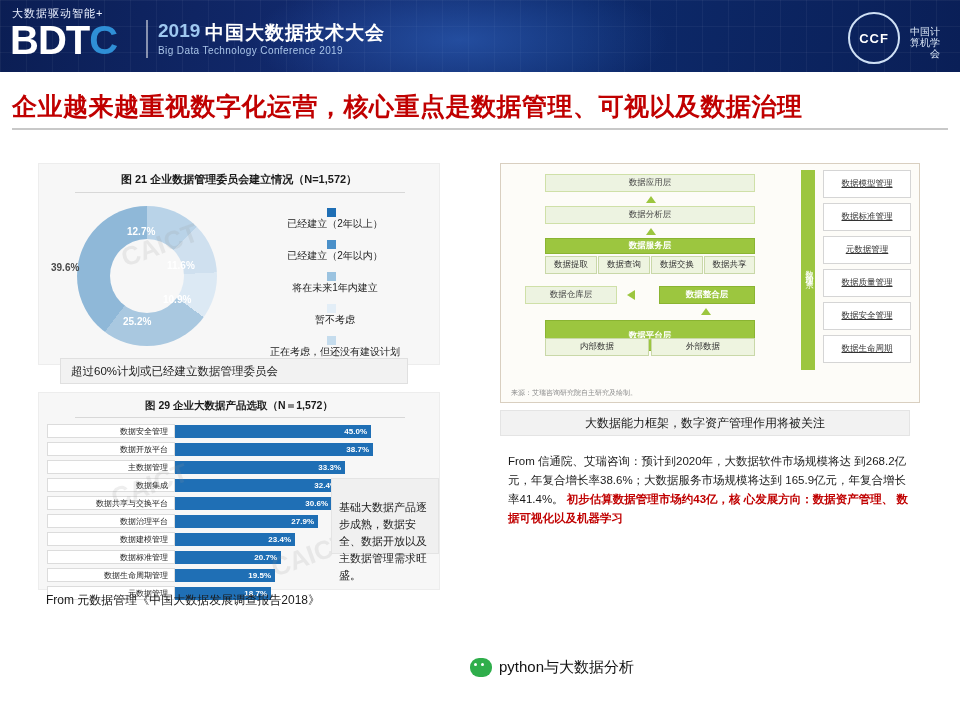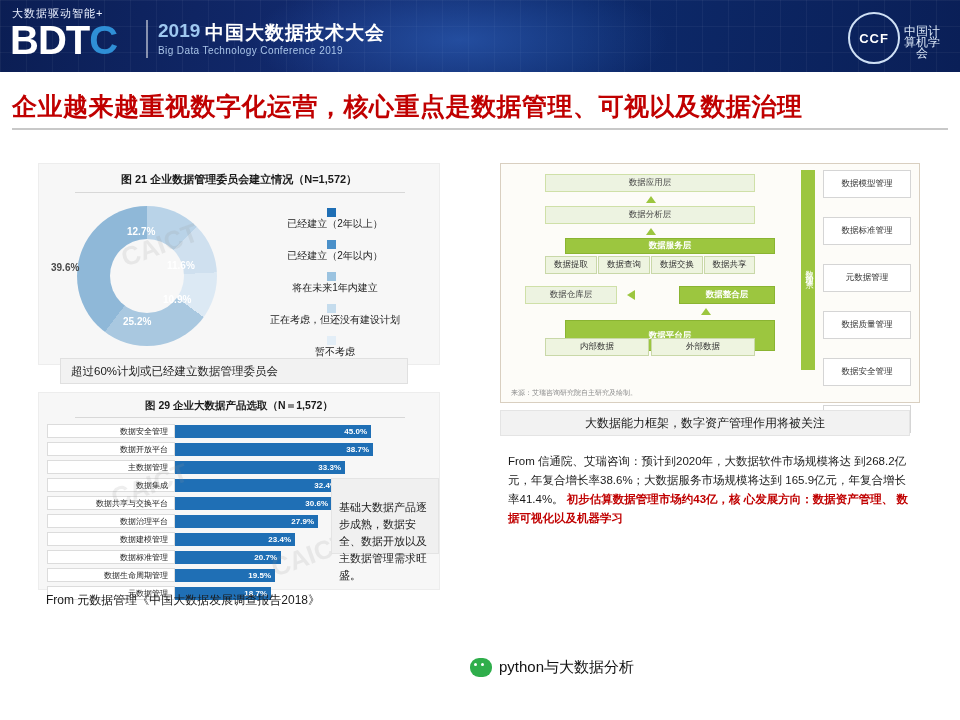--- a/index.html
+++ b/index.html
@@ -48,21 +48,21 @@
   }
   .ccf-wrap{
     position:absolute;right:14px;top:8px;width:120px;height:56px;
   }
   .ccf-circle{
     position:absolute;right:46px;top:4px;width:48px;height:48px;border-radius:50%;
     border:2px solid #cfe0f5;display:flex;align-items:center;justify-content:center;
     color:#fff;font-size:13px;font-weight:bold;letter-spacing:1px;
   }
   .ccf-txt{
-    position:absolute;right:6px;top:18px;color:#dce8f8;font-size:12px;line-height:11px;text-align:center;width:36px;
+    position:absolute;right:6px;top:18px;color:#dce8f8;font-size:10px;line-height:11px;text-align:right;width:36px;
   }
   
   .title{
     position:absolute;left:12px;top:90px;width:940px;
     color:#c00000;font-size:25px;font-weight:bold;letter-spacing:.5px;
   }
   .title-rule{
     position:absolute;left:12px;top:128px;width:936px;height:2px;background:#c8c8c8;
   }
   
@@ -127,39 +127,39 @@
   
   .fw-card{
     position:absolute;left:500px;top:163px;width:418px;height:238px;
     border:1px solid #d9cfc0;background:#fdfcf8;
   }
   .fw-inner{position:absolute;left:8px;top:6px;width:290px;height:222px;}
   .fw-box{
     position:absolute;box-sizing:border-box;display:flex;align-items:center;justify-content:center;
     font-size:8.5px;color:#333;border:1px solid #c9d8a8;background:#eef4e0;
   }
-  .fw-green{background:#9cc63f;border-color:#8ab432;color:#fff;font-weight:bold;margin-left:20px;}
+  .fw-green{background:#9cc63f;border-color:#8ab432;color:#fff;font-weight:bold;}
   .fw-lite{background:#edf3e1;border-color:#cfe0a8;color:#444;}
   .fw-arrow{
     position:absolute;width:0;height:0;border-left:5px solid transparent;border-right:5px solid transparent;
     border-bottom:7px solid #9cc63f;
   }
   .fw-arrow-l{
     position:absolute;width:0;height:0;border-top:5px solid transparent;border-bottom:5px solid transparent;
     border-right:8px solid #9cc63f;
   }
   .fw-side{
     position:absolute;left:300px;top:6px;width:14px;height:200px;background:#9cc63f;
     color:#fff;font-size:8px;display:flex;align-items:center;justify-content:center;
     writing-mode:vertical-rl;letter-spacing:2px;
   }
   .fw-right{position:absolute;left:322px;top:6px;width:88px;}
   .fw-rbox{
-    height:26px;border:1px solid #d5d5d5;background:#fff;margin-bottom:19px;
-    display:flex;align-items:center;justify-content:center;font-size:8.5px;color:#333;
+    height:26px;border:1px solid #d5d5d5;background:#fff;margin-bottom:5px;
+    display:flex;align-items:center;justify-content:center;font-size:8.5px;color:#333;text-decoration:underline;
   }
   .fw-src{position:absolute;left:10px;top:224px;font-size:7px;color:#8a8a8a;}
   .fw-note{
     position:absolute;left:500px;top:410px;width:410px;height:26px;
     background:#f2f2f2;border:1px solid #e4e4e4;box-sizing:border-box;
     display:flex;align-items:center;justify-content:center;font-size:12px;color:#1a1a1a;
   }
   .para-box{
     position:absolute;left:508px;top:452px;width:404px;
     font-size:11.5px;line-height:19px;color:#1a1a1a;
@@ -223,26 +223,26 @@
     </div>
     <div class="legend-row">
       <span class="legend-sw" style="background:#4a90c9"></span>
       <span class="legend-tx">已经建立（2年以内）</span>
     </div>
     <div class="legend-row">
       <span class="legend-sw" style="background:#9bc3e0"></span>
       <span class="legend-tx">将在未来1年内建立</span>
     </div>
     <div class="legend-row">
+      <span class="legend-sw" style="background:#e3eef7"></span>
+      <span class="legend-tx">暂不考虑</span>
+    </div>
+    <div class="legend-row">
       <span class="legend-sw" style="background:#c5dced"></span>
       <span class="legend-tx">正在考虑，但还没有建设计划</span>
-    </div>
-    <div class="legend-row">
-      <span class="legend-sw" style="background:#e3eef7"></span>
-      <span class="legend-tx">暂不考虑</span>
     </div>
   </div>
 </div>
 <div class="watermark" style="left:120px;top:230px;">CAICT</div>
 
 <div class="note-box">超过60%计划或已经建立数据管理委员会</div>
 
 <div class="chart-card bar-card">
   <div class="bar-title">图 29  企业大数据产品选取（N＝1,572）</div>
   <div class="bar-rule"></div>

